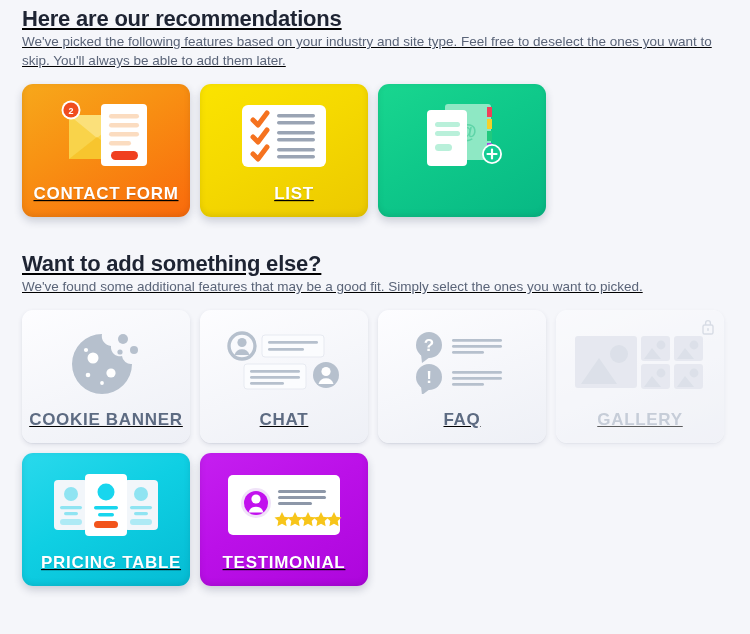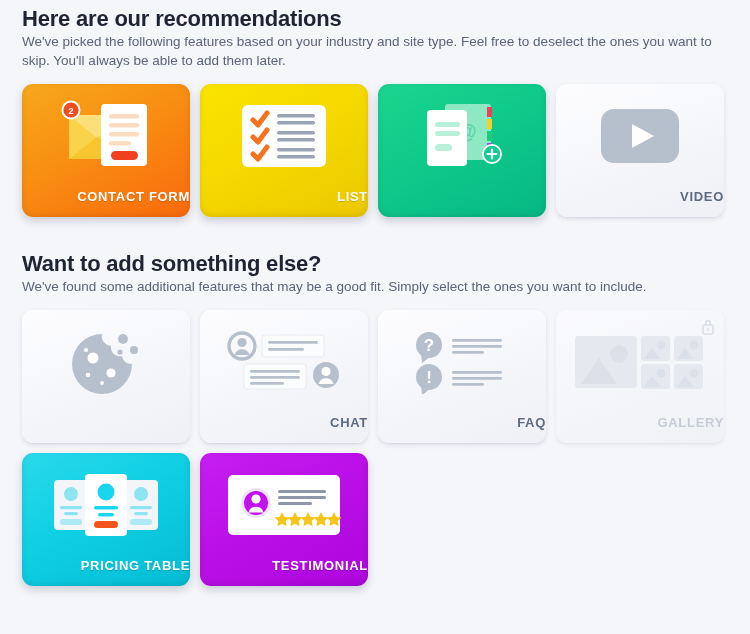--- a/index.html
+++ b/index.html
@@ -2,21 +2,21 @@
 <html><head>
 <meta charset="utf-8">
 <style>
   * { box-sizing: border-box; margin: 0; padding: 0; }
   html, body {
     width: 750px; height: 634px;
     background: #f5f6fa;
     font-family: "Liberation Sans", sans-serif;
     overflow: hidden;
   }
-  .page { padding: 0 22px; }
+  .page { padding: 0 22px; text-decoration: underline; }
 
   .section-title {
     font-size: 22px;
     font-weight: bold;
     color: #1e2433;
     letter-spacing: -0.2px;
     padding-top: 6px;
   }
   .section-desc {
     font-size: 13.5px;
@@ -47,26 +47,26 @@
   .card.sel {
     box-shadow: 0 4px 8px rgba(30,40,70,.20), inset 0 -2px 6px rgba(0,0,0,.10);
   }
   .card.unsel {
     background: linear-gradient(160deg,#fdfdff 0%,#eef0f6 100%);
     box-shadow: 0 2px 5px rgba(40,50,80,.11), 0 1px 1px rgba(40,50,80,.06);
   }
   .card.locked { opacity: .62; }
 
   .card-label {
-    font-size: 13px;
+    font-size: 17px;
     font-weight: bold;
     letter-spacing: .7px;
     text-transform: uppercase;
     margin-bottom: 13px;
-    text-align: right;
+    text-align: center;
     width: 100%;
   }
   .card.sel .card-label { color: #ffffff; text-shadow: 0 1px 1px rgba(0,0,0,.18); }
   .card.unsel .card-label { color: #5d6b82; }
   .card.locked .card-label { color: #aab4c4; }
 
   .art {
     position: absolute;
     top: 0; left: 0; right: 0;
     height: 104px;
@@ -167,53 +167,45 @@
           </g>
           <g>
             <circle cx="83" cy="58" r="10" fill="#ffffff"></circle>
             <circle cx="83" cy="58" r="8.2" fill="#14cc93"></circle>
             <path d="M83 53.5 v9 M78.5 58 h9" stroke="#ffffff" stroke-width="2.2" stroke-linecap="round"></path>
           </g>
         </svg>
       </div>
     </div>
 
-    <div class="card unsel">
-      <div class="art">
-        <svg width="78" height="54" viewBox="0 0 78 54">
-          <rect x="0" y="0" width="78" height="54" rx="13" fill="#b6c0cd"></rect>
-          <path d="M31 15 L53 27 L31 39 Z" fill="#ffffff"></path>
-        </svg>
-      </div>
-      <div class="card-label">VIDEO</div>
-    </div>
 
   </div>
 
   <div class="sp-lg"></div>
 
   <h2 class="section-title">Want to add something else?</h2>
-  <p class="section-desc">We've found some additional features that may be a good fit. Simply select the ones you want to include.</p>
+  <p class="section-desc">We've found some additional features that may be a good fit. Simply select the ones you want to picked.</p>
 
   <div class="grid">
 
     <div class="card unsel">
       <div class="art">
         <svg width="84" height="72" viewBox="0 0 84 72">
           <path d="M38 8 a30 30 0 1 0 30 30 a9 9 0 0 1 -10 -8 a9 9 0 0 1 -11 -10 a10 10 0 0 1 -9 -12 Z" fill="#b6c0cd"></path>
           <circle cx="29" cy="32" r="5.5" fill="#ffffff"></circle>
           <circle cx="47" cy="47" r="4.6" fill="#ffffff"></circle>
           <circle cx="24" cy="49" r="2.3" fill="#ffffff"></circle>
           <circle cx="22" cy="24" r="2.1" fill="#ffffff"></circle>
           <circle cx="38" cy="57" r="1.9" fill="#ffffff"></circle>
           <circle cx="59" cy="13" r="5" fill="#b6c0cd"></circle>
           <circle cx="70" cy="24" r="4" fill="#b6c0cd"></circle>
           <circle cx="56" cy="26" r="2.6" fill="#b6c0cd"></circle>
         </svg>
       </div>
+      <div class="card-label">COOKIE BANNER</div>
     </div>
 
     <div class="card unsel">
       <div class="art">
         <svg width="116" height="66" viewBox="0 0 116 66">
           <g fill="none" stroke="#b6c0cd" stroke-width="3.4">
             <circle cx="16" cy="17" r="13"></circle>
           </g>
           <g fill="#b6c0cd">
             <circle cx="16" cy="13.5" r="4.6"></circle>

